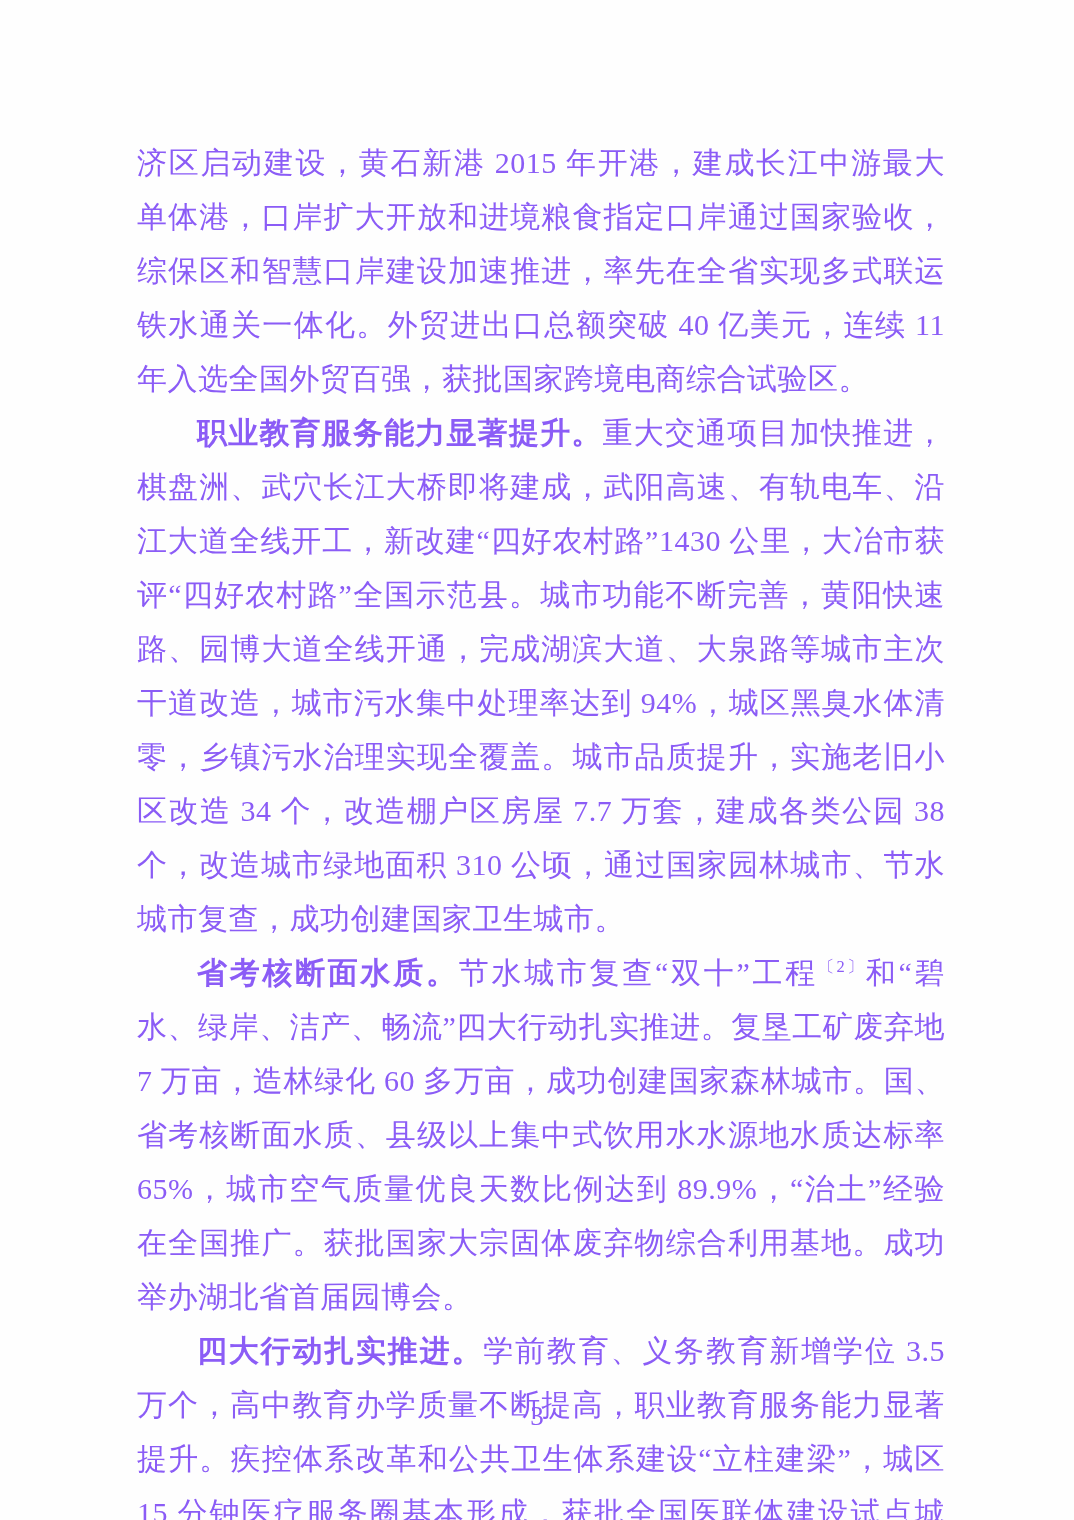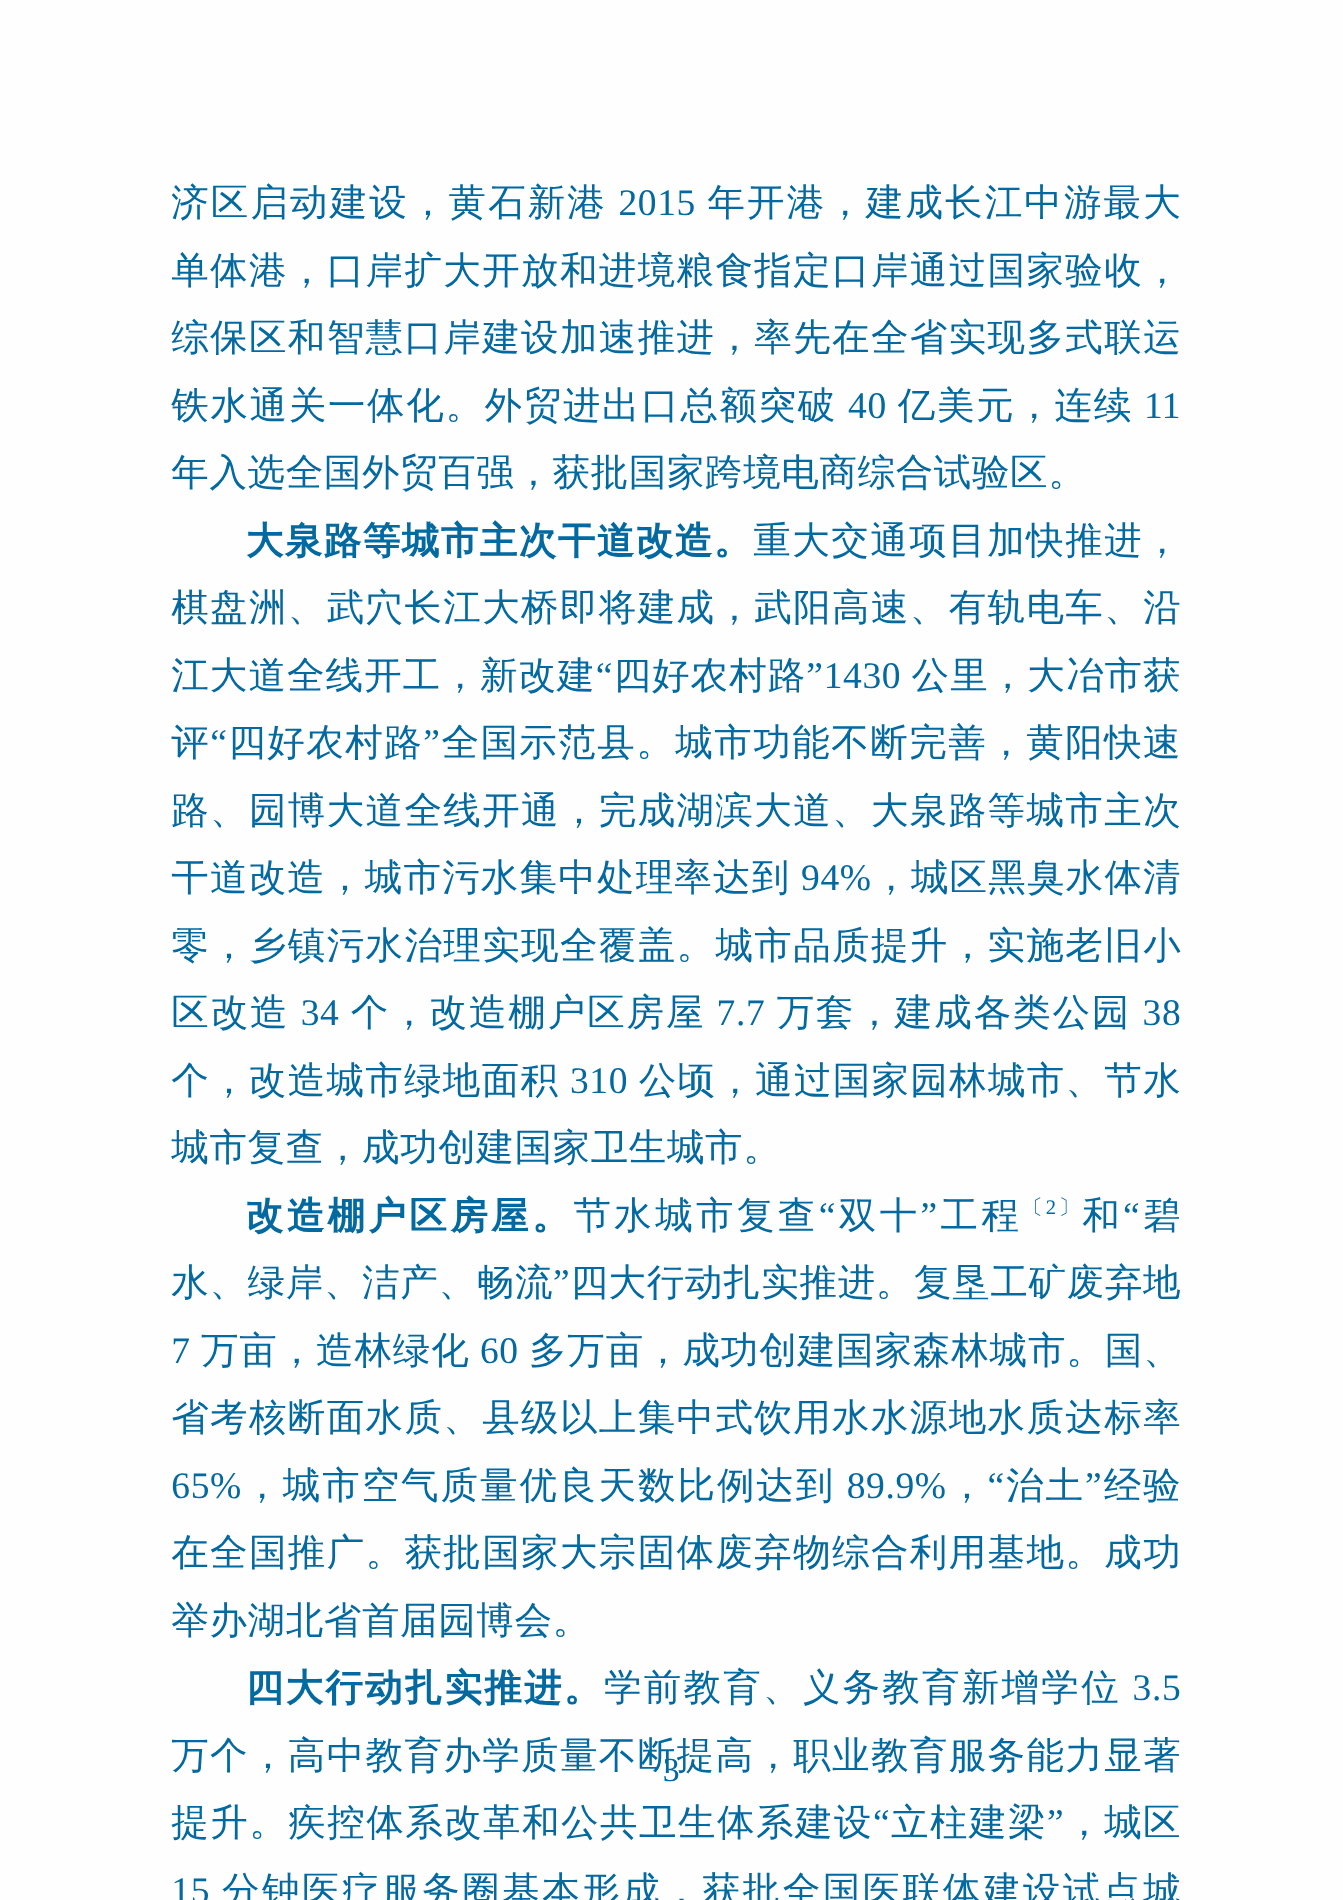--- a/index.html
+++ b/index.html
@@ -6,21 +6,21 @@
     margin: 0;
     padding: 0;
     background: #ffffff;
   }
   .page {
     position: relative;
     width: 1074px;
     height: 1520px;
     background: #fefefe;
     font-family: "Liberation Serif", "DejaVu Serif", serif;
-    color: #0369a1;
+    color: #8b5cf6;
     overflow: hidden;
   }
   .content {
     position: absolute;
     left: 137px;
     top: 136px;
     width: 808px;
     font-size: 30px;
     line-height: 54px;
     text-align: justify;
@@ -54,22 +54,22 @@
   }
 </style>
 </head>
 <body>
 
 <div class="page">
   <div class="content">
 
     <p class="para"><span class="lead"></span><span>济区启动建设，黄石新港 2015 年开港，建成长江中游最大单体港，口岸扩大开放和进境粮食指定口岸通过国家验收，综保区和智慧口岸建设加速推进，率先在全省实现多式联运铁水通关一体化。外贸进出口总额突破 40 亿美元，连续 11 年入选全国外贸百强，获批国家跨境电商综合试验区。</span><sup class="footnote-ref"></sup><span></span></p>
 
-    <p class="para indent"><span class="lead">大泉路等城市主次干道改造。</span><span>重大交通项目加快推进，棋盘洲、武穴长江大桥即将建成，武阳高速、有轨电车、沿江大道全线开工，新改建“四好农村路”1430 公里，大冶市获评“四好农村路”全国示范县。城市功能不断完善，黄阳快速路、园博大道全线开通，完成湖滨大道、大泉路等城市主次干道改造，城市污水集中处理率达到 94%，城区黑臭水体清零，乡镇污水治理实现全覆盖。城市品质提升，实施老旧小区改造 34 个，改造棚户区房屋 7.7 万套，建成各类公园 38 个，改造城市绿地面积 310 公顷，通过国家园林城市、节水城市复查，成功创建国家卫生城市。</span><sup class="footnote-ref"></sup><span></span></p>
+    <p class="para indent"><span class="lead">职业教育服务能力显著提升。</span><span>重大交通项目加快推进，棋盘洲、武穴长江大桥即将建成，武阳高速、有轨电车、沿江大道全线开工，新改建“四好农村路”1430 公里，大冶市获评“四好农村路”全国示范县。城市功能不断完善，黄阳快速路、园博大道全线开通，完成湖滨大道、大泉路等城市主次干道改造，城市污水集中处理率达到 94%，城区黑臭水体清零，乡镇污水治理实现全覆盖。城市品质提升，实施老旧小区改造 34 个，改造棚户区房屋 7.7 万套，建成各类公园 38 个，改造城市绿地面积 310 公顷，通过国家园林城市、节水城市复查，成功创建国家卫生城市。</span><sup class="footnote-ref"></sup><span></span></p>
 
-    <p class="para indent"><span class="lead">改造棚户区房屋。</span><span>节水城市复查“双十”工程</span><sup class="footnote-ref">〔2〕</sup><span>和“碧水、绿岸、洁产、畅流”四大行动扎实推进。复垦工矿废弃地 7 万亩，造林绿化 60 多万亩，成功创建国家森林城市。国、省考核断面水质、县级以上集中式饮用水水源地水质达标率 65%，城市空气质量优良天数比例达到 89.9%，“治土”经验在全国推广。获批国家大宗固体废弃物综合利用基地。成功举办湖北省首届园博会。</span></p>
+    <p class="para indent"><span class="lead">省考核断面水质。</span><span>节水城市复查“双十”工程</span><sup class="footnote-ref">〔2〕</sup><span>和“碧水、绿岸、洁产、畅流”四大行动扎实推进。复垦工矿废弃地 7 万亩，造林绿化 60 多万亩，成功创建国家森林城市。国、省考核断面水质、县级以上集中式饮用水水源地水质达标率 65%，城市空气质量优良天数比例达到 89.9%，“治土”经验在全国推广。获批国家大宗固体废弃物综合利用基地。成功举办湖北省首届园博会。</span></p>
 
     <p class="para indent"><span class="lead">四大行动扎实推进。</span><span>学前教育、义务教育新增学位 3.5 万个，高中教育办学质量不断提高，职业教育服务能力显著提升。疾控体系改革和公共卫生体系建设“立柱建梁”，城区 15 分钟医疗服务圈基本形成，获批全国医联体建设试点城市。建成基层综合</span><sup class="footnote-ref"></sup><span></span></p>
 
   </div>
 
   <div class="page-number">3</div>
 </div>
 
 </body></html>

